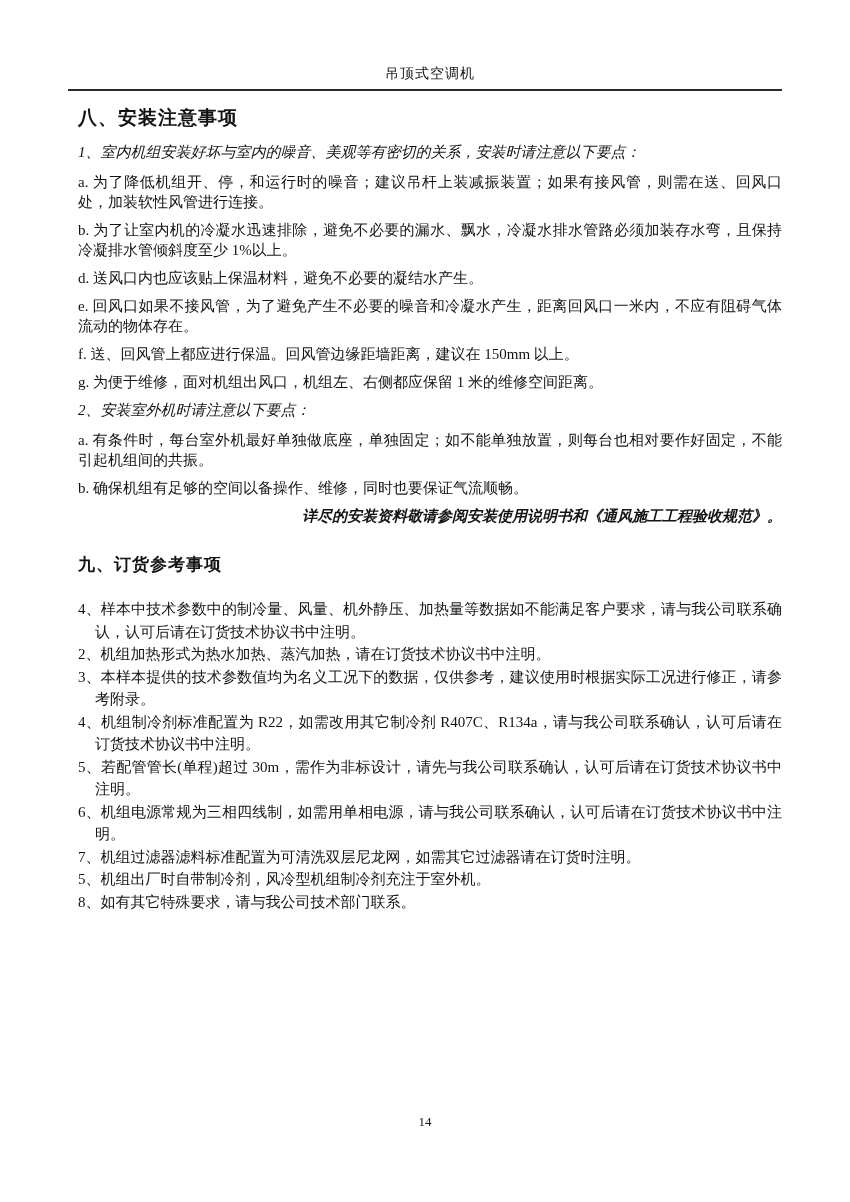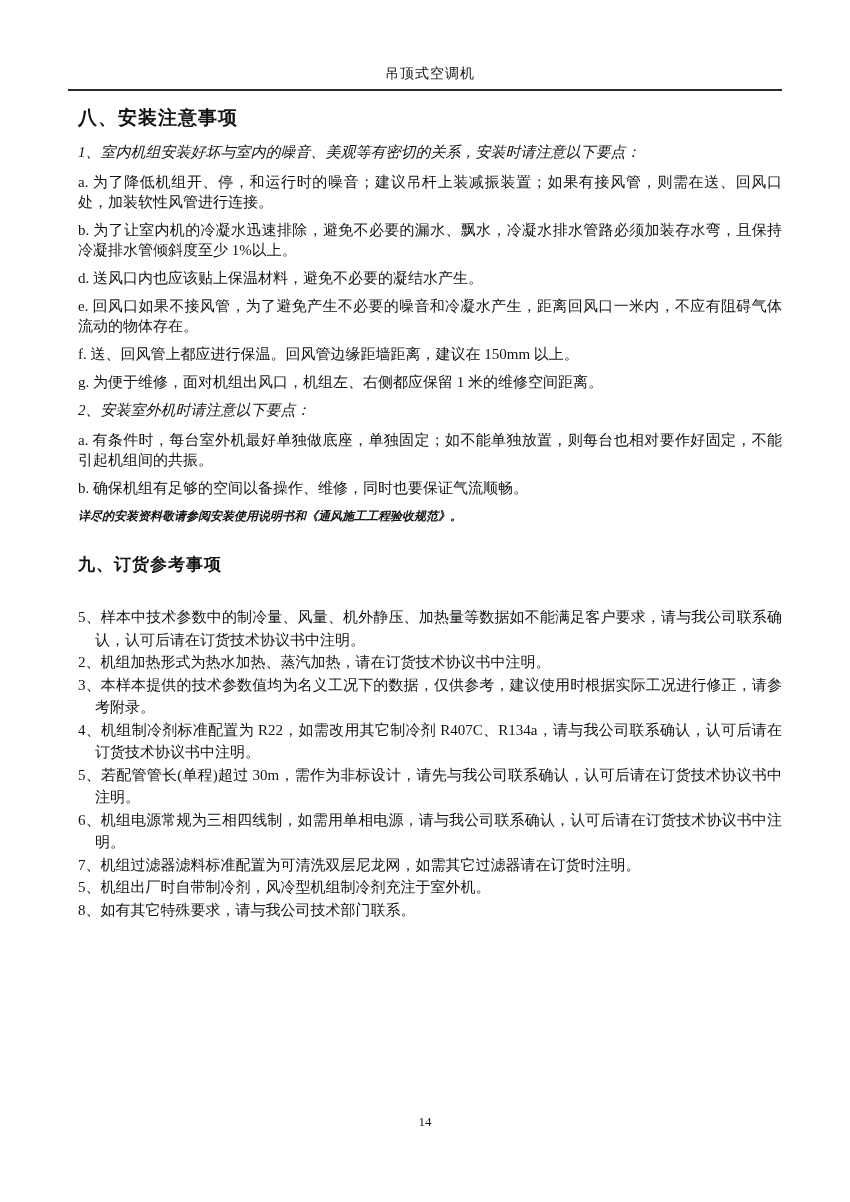--- a/index.html
+++ b/index.html
@@ -45,31 +45,32 @@
   }
   .para {
     font-size: 15px;
     line-height: 20px;
     margin: 0 0 8px 0;
     text-align: justify;
   }
   .note {
     font-weight: bold;
     font-style: italic;
-    font-size: 12px;
+    font-size: 15px;
     line-height: 20px;
     margin: 2px 0 4px 0;
+    text-align: right;
   }
   .h2 {
     font-family: "Liberation Sans", "DejaVu Sans", sans-serif;
     font-weight: bold;
     font-size: 17px;
     line-height: 22px;
     letter-spacing: 1px;
-    margin: 28px 0 30px 0;
+    margin: 28px 0 22px 0;
   }
   .olist {
     font-size: 15px;
     line-height: 22.5px;
   }
   .olist .item {
     padding-left: 17px;
     text-indent: -17px;
     text-align: justify;
     margin: 0;
@@ -111,21 +112,21 @@
   <p class="intro">2、安装室外机时请注意以下要点：</p>
 
   <p class="para">a. 有条件时，每台室外机最好单独做底座，单独固定；如不能单独放置，则每台也相对要作好固定，不能引起机组间的共振。</p>
   <p class="para">b. 确保机组有足够的空间以备操作、维修，同时也要保证气流顺畅。</p>
 
   <p class="note">详尽的安装资料敬请参阅安装使用说明书和《通风施工工程验收规范》。</p>
 
   <div class="h2">九、订货参考事项</div>
 
   <div class="olist">
-    <div class="item">5、样本中技术参数中的制冷量、风量、机外静压、加热量等数据如不能满足客户要求，请与我公司联系确认，认可后请在订货技术协议书中注明。</div>
+    <div class="item">4、样本中技术参数中的制冷量、风量、机外静压、加热量等数据如不能满足客户要求，请与我公司联系确认，认可后请在订货技术协议书中注明。</div>
     <div class="item">2、机组加热形式为热水加热、蒸汽加热，请在订货技术协议书中注明。</div>
     <div class="item">3、本样本提供的技术参数值均为名义工况下的数据，仅供参考，建议使用时根据实际工况进行修正，请参考附录。</div>
     <div class="item">4、机组制冷剂标准配置为 R22，如需改用其它制冷剂 R407C、R134a，请与我公司联系确认，认可后请在订货技术协议书中注明。</div>
     <div class="item">5、若配管管长(单程)超过 30m，需作为非标设计，请先与我公司联系确认，认可后请在订货技术协议书中注明。</div>
     <div class="item">6、机组电源常规为三相四线制，如需用单相电源，请与我公司联系确认，认可后请在订货技术协议书中注明。</div>
     <div class="item">7、机组过滤器滤料标准配置为可清洗双层尼龙网，如需其它过滤器请在订货时注明。</div>
     <div class="item">5、机组出厂时自带制冷剂，风冷型机组制冷剂充注于室外机。</div>
     <div class="item">8、如有其它特殊要求，请与我公司技术部门联系。</div>
   </div>
 

